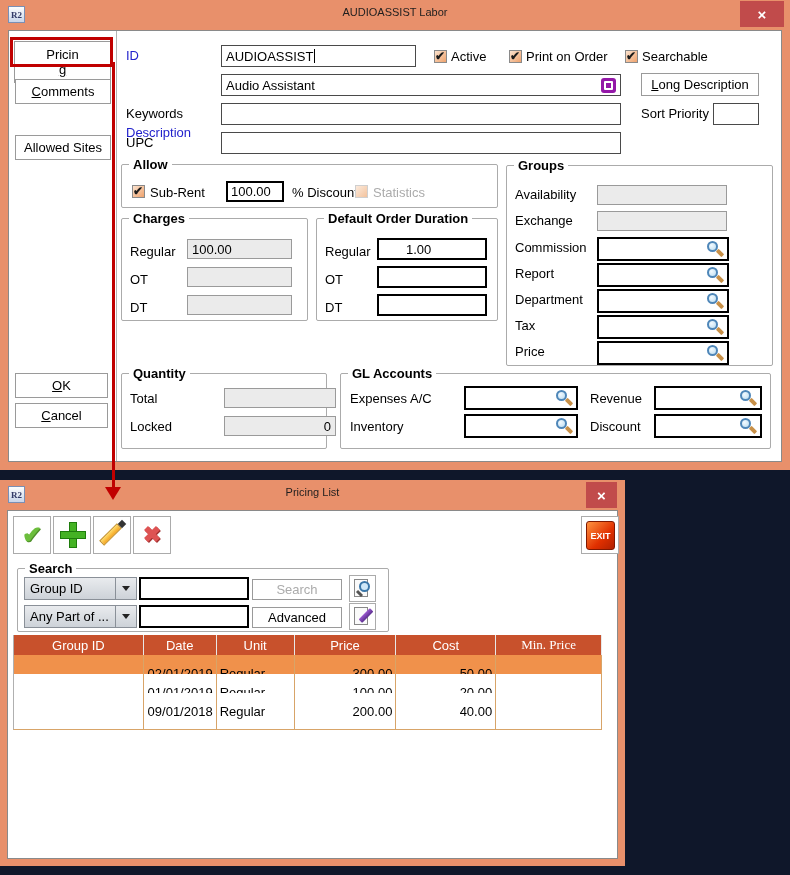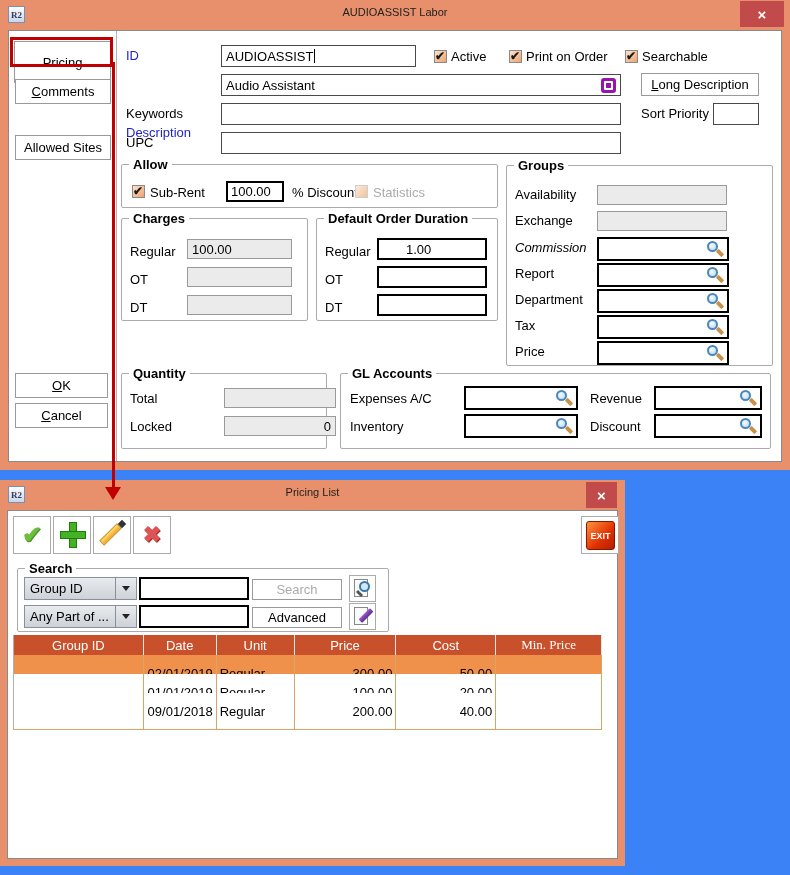--- a/index.html
+++ b/index.html
@@ -1,16 +1,16 @@
 <!DOCTYPE html>
 <html><head>
 <meta charset="utf-8">
 <style>
   html,body{margin:0;padding:0;background:#000;}
-  #stage{position:relative;width:790px;height:875px;background:#3b82f6;font-family:"Liberation Sans",sans-serif;overflow:hidden;}
+  #stage{position:relative;width:790px;height:875px;background:#0f172a;font-family:"Liberation Sans",sans-serif;overflow:hidden;}
   .win{position:absolute;background:#E8906B;}
   .titlebar{position:absolute;left:0;top:0;right:0;height:30px;}
   .appicon{position:absolute;left:8px;top:6px;width:17px;height:17px;background:linear-gradient(#FDFDFD,#C9D6EA);border:1px solid #7A8FB5;box-sizing:border-box;font-size:9px;font-weight:bold;color:#333A66;display:flex;align-items:center;justify-content:center;font-family:"Liberation Serif",serif;}
   .wtitle{position:absolute;left:0;right:0;top:6px;text-align:center;font-size:11px;color:#1E1E1E;}
   .closebtn{position:absolute;background:#C14B4B;color:#FFF;display:flex;align-items:center;justify-content:center;font-size:15px;font-weight:bold;cursor:default;}
   #close1{right:6px;top:1px;width:44px;height:26px;}
   #close2{right:8px;top:2px;width:31px;height:26px;}
   .client{position:absolute;background:#FFF;border:1px solid #8A8A8A;}
   #client1{left:8px;top:30px;right:8px;bottom:8px;}
   #client2{left:7px;top:30px;right:7px;bottom:7px;}
@@ -79,21 +79,21 @@
 
   <div class="win" id="win1" style="left:0;top:0;width:790px;height:470px;">
     <div class="titlebar">
       <span class="appicon">R2</span>
       <span class="wtitle">AUDIOASSIST Labor</span>
       <span class="closebtn" id="close1">×</span>
     </div>
     <div class="client" id="client1">
       <div class="vdivider"></div>
 
-      <div class="btn" style="left:5px;top:10px;width:97px;height:42px;">
+      <div class="btn" style="left:5px;top:10px;width:97px;height:42px;flex-direction:column;">
           <span>Pricin</span>
           <span class="u">g</span>
           <span></span>
         </div>
       <div class="btn" style="left:6px;top:48px;width:96px;height:25px;">
           <span class="u">C</span>
           <span>omments</span>
         </div>
       <div class="btn" style="left:6px;top:82px;width:96px;height:25px;margin-top:22px;">
           <span>Allowed Sites</span>
@@ -186,21 +186,21 @@
             <span></span>
           </div>
       </div>
 
       <div class="groupbox" style="left:497px;top:134px;width:267px;height:201px;">
         <span class="legend">Groups</span>
         <div class="lbl" style="left:8px;top:22px;text-align:right;">Availability</div>
         <div class="field dis" style="left:90px;top:19px;width:130px;height:20px;"></div>
         <div class="lbl" style="left:8px;top:48px;">Exchange</div>
         <div class="field dis" style="left:90px;top:45px;width:130px;height:20px;"></div>
-        <div class="lbl" style="left:8px;top:75px;font-style:italic;">Commission</div>
+        <div class="lbl" style="left:8px;top:75px;">Commission</div>
         <div class="field b2 hasmag" style="left:90px;top:71px;width:132px;height:24px;">
             <span class="mag"></span>
           </div>
         <div class="lbl" style="left:8px;top:101px;">Report</div>
         <div class="field b2 hasmag" style="left:90px;top:97px;width:132px;height:24px;">
             <span class="mag"></span>
           </div>
         <div class="lbl" style="left:8px;top:127px;">Department</div>
         <div class="field b2 hasmag" style="left:90px;top:123px;width:132px;height:24px;">
             <span class="mag"></span>

